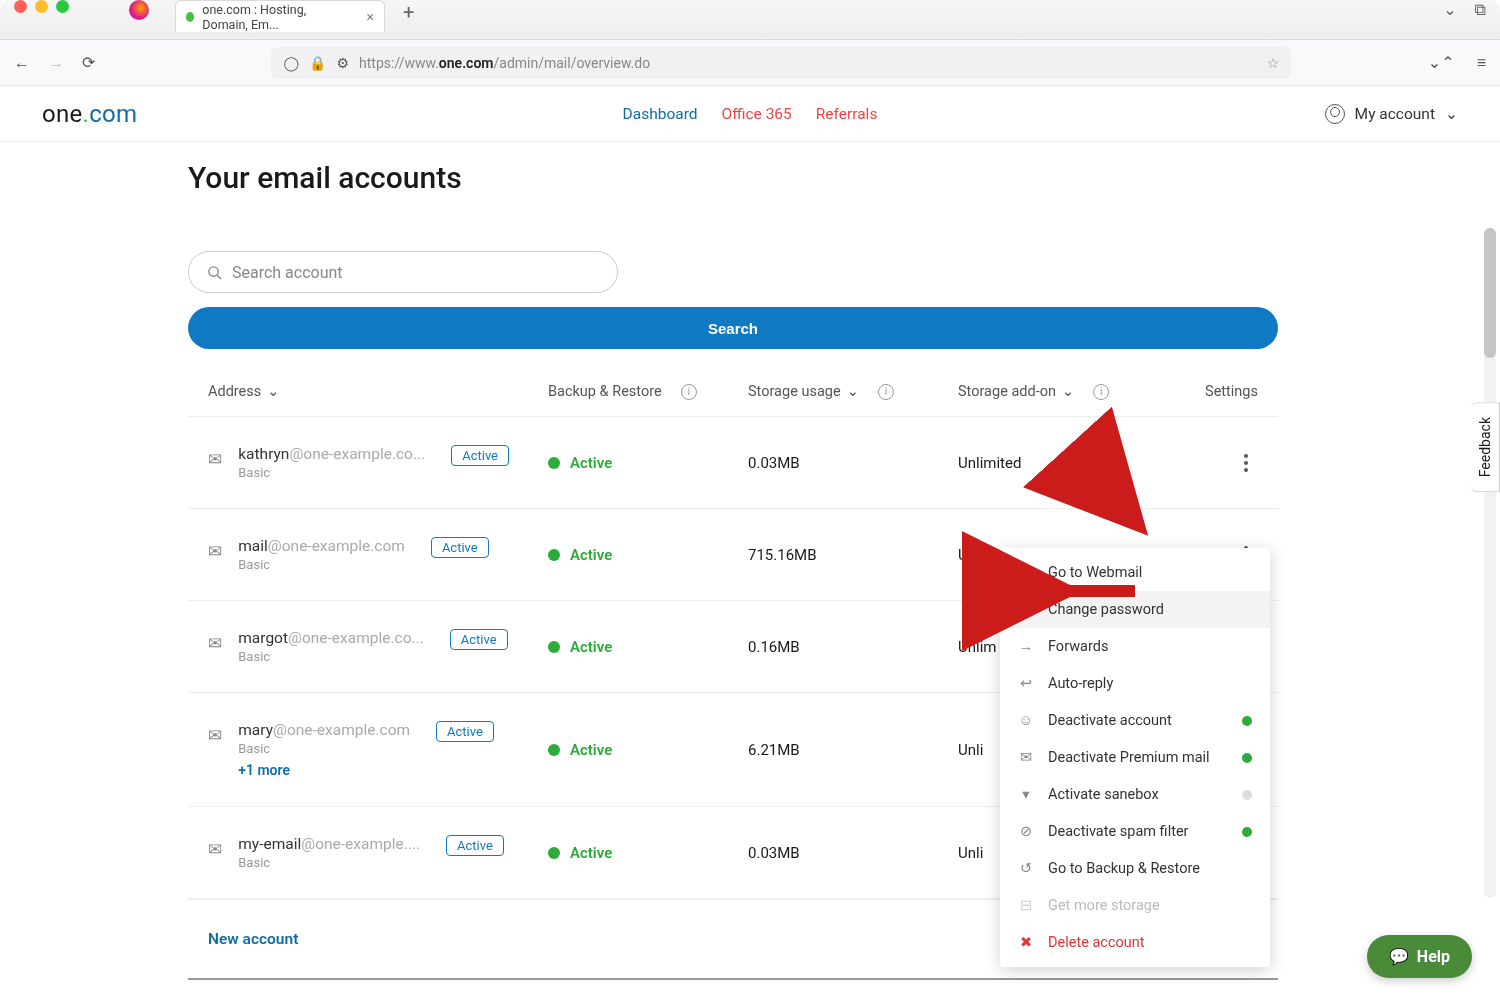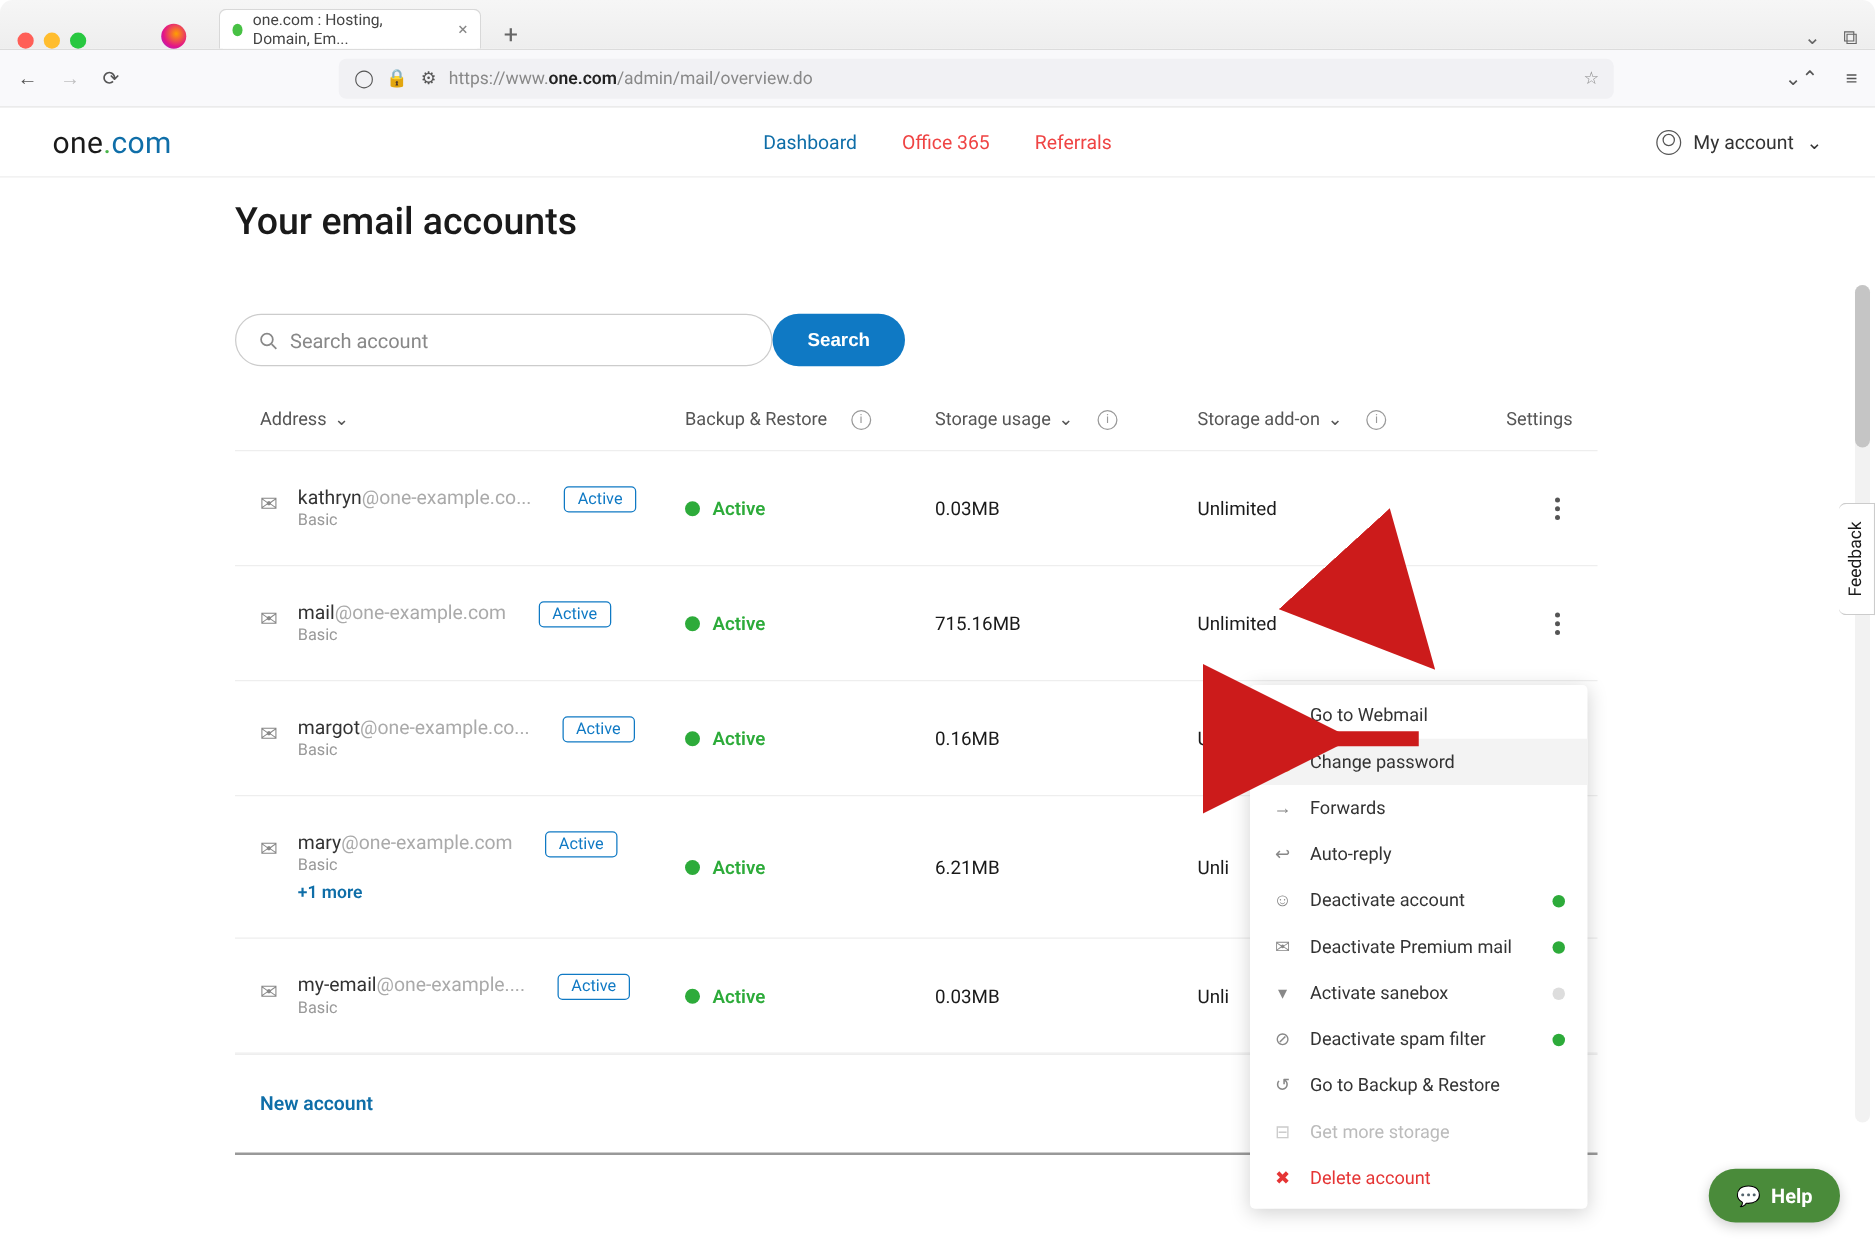--- a/index.html
+++ b/index.html
@@ -1,19 +1,19 @@
 <!DOCTYPE html>
 <html><head>
 <meta charset="utf-8">
 <style>
 * { box-sizing: border-box; margin: 0; padding: 0; }
 body { font-family: -apple-system, BlinkMacSystemFont, "Segoe UI", Roboto, Helvetica, Arial, sans-serif; background: #fff; color: #1a1a1a; overflow: hidden; width: 1500px; height: 1000px; }
 
 
-.mac-chrome { height: 40px; background: linear-gradient(#f6f6f6,#eeeeee); display: flex; align-items: flex-end; border-bottom: 1px solid #dcdcdc; border-radius: 10px 10px 0 0; }
+.mac-chrome { height: 40px; background: linear-gradient(#f6f6f6,#eeeeee); display: flex; align-items: flex-start; border-bottom: 1px solid #dcdcdc; border-radius: 10px 10px 0 0; }
 .traffic { display: flex; gap: 8px; margin-left: 14px; }
 .tl { width: 13px; height: 13px; border-radius: 50%; }
 .tl.r { background:#ff5f57;} .tl.y{background:#ffbd2e;} .tl.g{background:#28c840;}
 .ff-icon { width: 20px; height: 20px; margin-left: 60px; background: radial-gradient(circle at 60% 40%, #ff9f00 0%, #e31587 60%, #8a2be2 100%); border-radius: 50%; }
 .tab { display:flex; align-items:center; gap:8px; margin-left: 26px; background:#fff; height:32px; border:1px solid #d8d8d8; border-bottom:none; border-radius:6px 6px 0 0; padding:0 10px; font-size:12.5px; color:#444; max-width:210px;}
 .tab .dot{width:10px;height:10px;background:#47c144;border-radius:50%;}
 .tab .x{margin-left:4px;color:#888;font-size:14px;}
 .newtab{margin-left:18px;color:#666;font-size:20px;}
 .rightchrome{margin-left:auto; margin-right:14px; display:flex; gap:18px; color:#666;}
 
@@ -23,33 +23,33 @@
 .addrwrap .lock{font-size:14px;}
 .addrwrap .url{color:#888;}
 .addrwrap .url b{color:#222; font-weight:600;}
 .addrwrap .star{margin-left:auto;color:#888;}
 .toolbar .righticons{margin-left:auto;display:flex;gap:22px;color:#555;}
 
 
 .siteheader{height:56px; display:flex; align-items:center; padding:0 42px; border-bottom:1px solid #eee;}
 .logo{font-size:24px; font-weight:400; letter-spacing:0.3px;}
 .logo .grn{color:#49b54a;} .logo .blu{color:#0f6ea8;}
-.navcenter{position:absolute; left:50%; transform:translateX(-50%); display:flex; gap:36px; font-size:15.5px;}
+.navcenter{position:absolute; left:50%; transform:translateX(-50%); display:flex; gap:24px; font-size:15.5px;}
 .navcenter a{color:#ef4444; text-decoration:none;}
 .navcenter a.act{color:#0f6ea8;}
 .account-area{margin-left:auto; display:flex; align-items:center; gap:10px; color:#333; font-size:15.5px;}
 .avatar{width:20px;height:20px;border:1.5px solid #555;border-radius:50%;position:relative;display:inline-block;}
 .avatar::after{content:"";position:absolute;width:8px;height:8px;border:1.5px solid #555;border-radius:50%;top:2px;left:4px;}
 
 .page{padding:18px 0 0 0; height: calc(1000px - 40px - 46px - 56px); overflow:hidden; position:relative;}
 .inner{width:1090px; margin-left:188px;}
 h1{font-size:30px; font-weight:500; margin-bottom:12px;}
 .subtitle{font-size:15px;color:#444;}
 
-.searchrow{margin-top:56px; display:flex; justify-content:flex-start;}
+.searchrow{margin-top:56px; display:flex; gap:14px; justify-content:center;flex-direction:column;}
 .searchbox{display:flex;align-items:center;gap:10px;border:1px solid #ccc;border-radius:999px;height:42px;width:430px;padding:0 18px;color:#888;}
 .searchbox svg{width:15px;height:15px;}
 .btn-search{background:#0f79c4;color:#fff;border:none;border-radius:999px;padding:0 28px;height:42px;font-size:15px;font-weight:600;cursor:pointer;}
 
 .thead{display:grid;grid-template-columns: 340px 200px 210px 240px 1fr; padding:34px 20px 16px; font-size:14.5px;color:#555;}
 .thead .col{display:flex;align-items:center;gap:6px;}
 .info-circ{width:16px;height:16px;border:1.2px solid #999;border-radius:50%;display:inline-flex;align-items:center;justify-content:center;font-size:10px;color:#999;}
 
 .row{display:grid;grid-template-columns: 340px 200px 210px 240px 1fr; align-items:center; padding:28px 20px; border-top:1px solid #eee; font-size:15px;}
 .row:last-of-type{border-bottom:1px solid #eee;}

